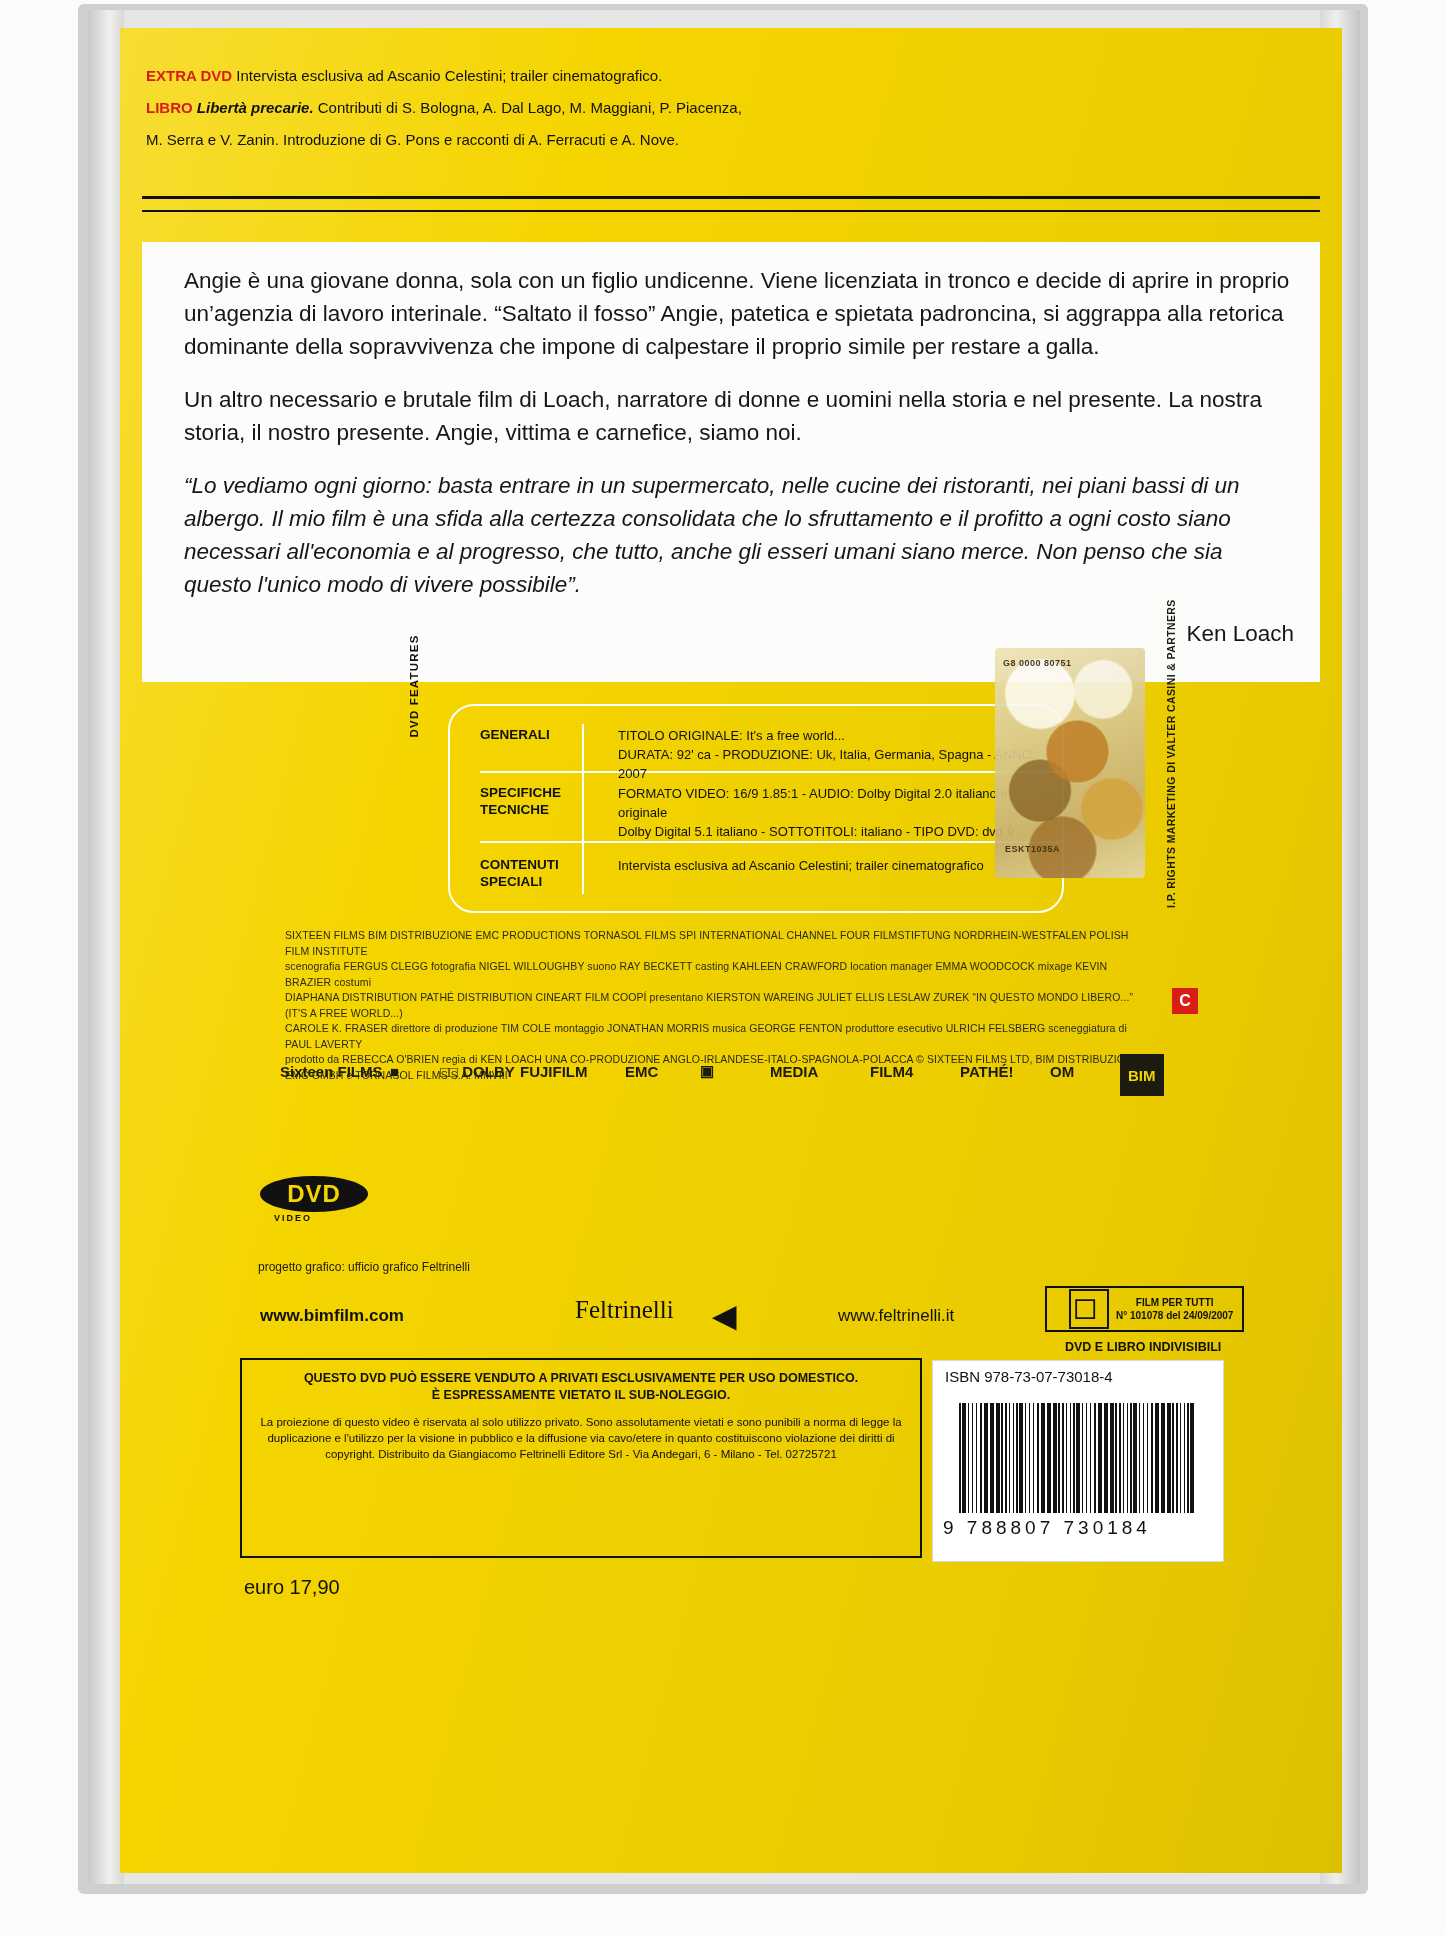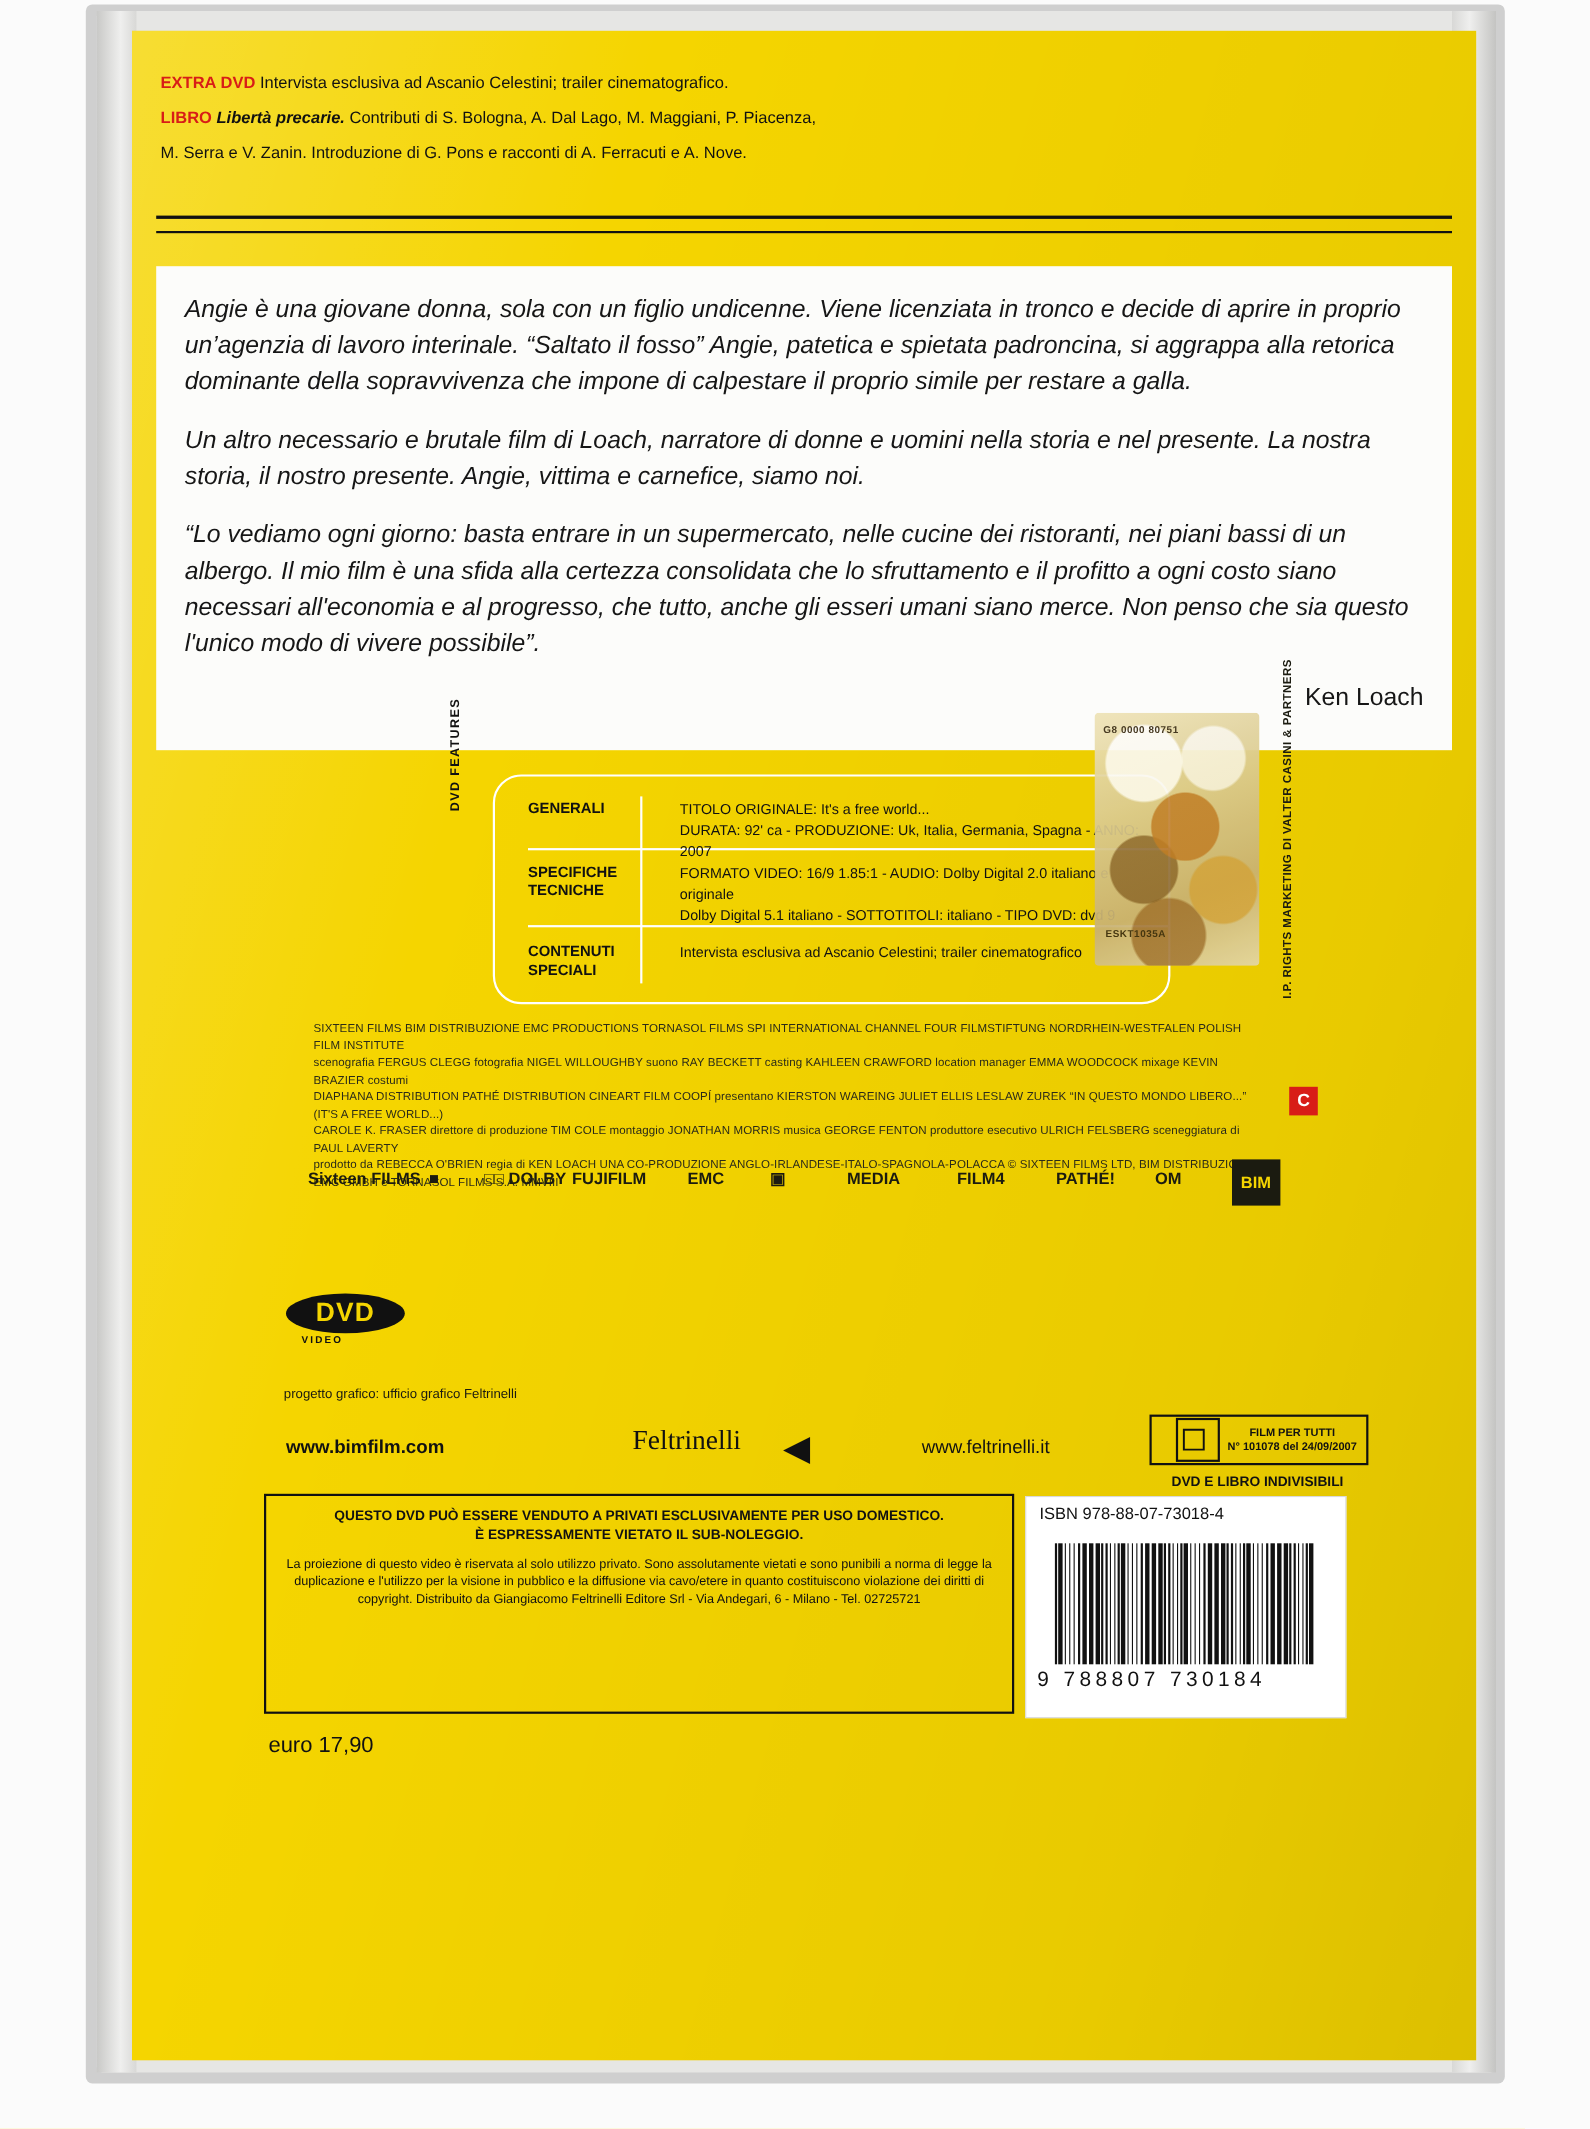--- a/index.html
+++ b/index.html
@@ -22,21 +22,21 @@
   
   .top-block{position:absolute;left:0;top:14px;width:100%;padding:18px 26px 10px 26px;box-sizing:border-box;}
   .top-line{font-size:15px;line-height:32px;color:#111;}
   .red{color:#d81d17;font-weight:bold;}
   .ital{font-style:italic;font-weight:bold;}
   .rule{position:absolute;left:22px;width:1178px;height:3px;background:#111;}
   .rule2{position:absolute;left:22px;width:1178px;height:2px;background:#111;}
 
   
   .synopsis{position:absolute;left:22px;top:214px;width:1178px;height:440px;background:#fcfcfa;padding:22px 26px 0 26px;box-sizing:border-box;}
-  .synopsis p{margin:0 0 20px 0;font-size:22.5px;line-height:33px;color:#161616;font-style:italic;}
+  .synopsis p{margin:0 0 20px 16px;font-size:22.5px;line-height:33px;color:#161616;}
   .quote{font-style:italic;}
   .sign{text-align:right;font-size:22.5px;color:#161616;margin-top:6px;}
 
   
   .features-wrap{position:absolute;left:300px;top:676px;width:640px;height:205px;}
   .features-box{position:absolute;left:28px;top:0;width:612px;height:205px;border:2px solid #fff;border-radius:26px;}
   .feat-vert{position:absolute;left:-12px;top:42px;width:120px;transform:rotate(-90deg);transform-origin:left top;
     font-size:11.5px;letter-spacing:1.2px;font-weight:bold;color:#111;text-align:center;}
   .feat-row{position:absolute;left:30px;width:580px;box-sizing:border-box;}
   .feat-k{position:absolute;width:120px;font-size:13.5px;font-weight:bold;line-height:17px;color:#111;}
@@ -227,21 +227,21 @@
 
     <div class="legal">
       <div class="b">QUESTO DVD PUÒ ESSERE VENDUTO A PRIVATI ESCLUSIVAMENTE PER USO DOMESTICO.</div>
       <div class="b">È ESPRESSAMENTE VIETATO IL SUB-NOLEGGIO.</div>
       <div class="s">La proiezione di questo video è riservata al solo utilizzo privato. Sono assolutamente vietati e sono punibili a norma di legge la duplicazione e l'utilizzo per la visione in pubblico e la diffusione via cavo/etere in quanto costituiscono violazione dei diritti di copyright. Distribuito da Giangiacomo Feltrinelli Editore Srl - Via Andegari, 6 - Milano - Tel. 02725721</div>
     </div>
 
     <div class="euro">euro 17,90</div>
 
     <div class="bc">
-      <div class="isbn">ISBN 978-88-07-73018-4</div>
+      <div class="isbn">ISBN 978-73-07-73018-4</div>
       <div class="bars" id="bars">
           <i style="left: 0px; width: 2px;"></i>
           <i style="left: 3px; width: 4px;"></i>
           <i style="left: 9px; width: 1px;"></i>
           <i style="left: 13px; width: 1px;"></i>
           <i style="left: 17px; width: 1px;"></i>
           <i style="left: 21px; width: 2px;"></i>
           <i style="left: 25px; width: 4px;"></i>
           <i style="left: 31px; width: 4px;"></i>
           <i style="left: 37px; width: 4px;"></i>

